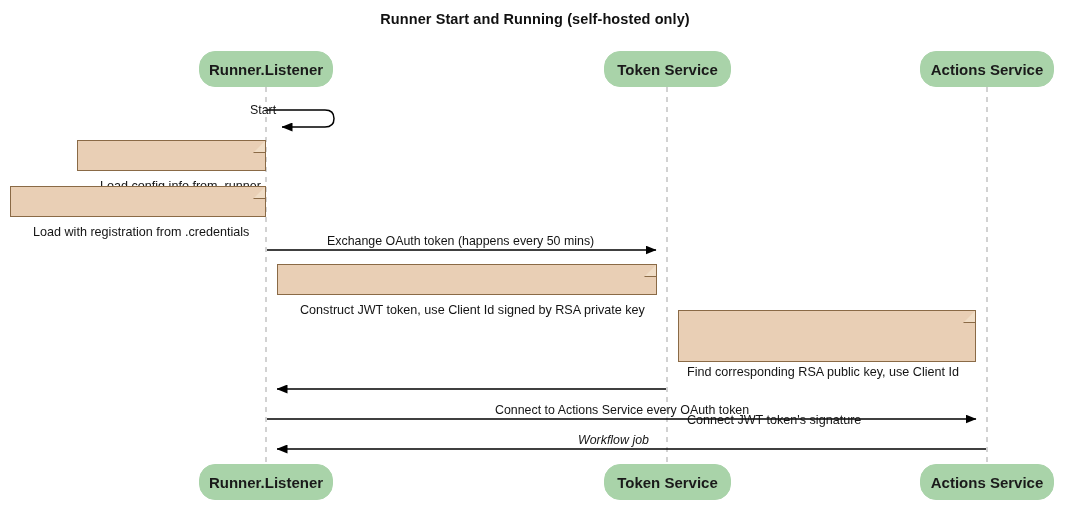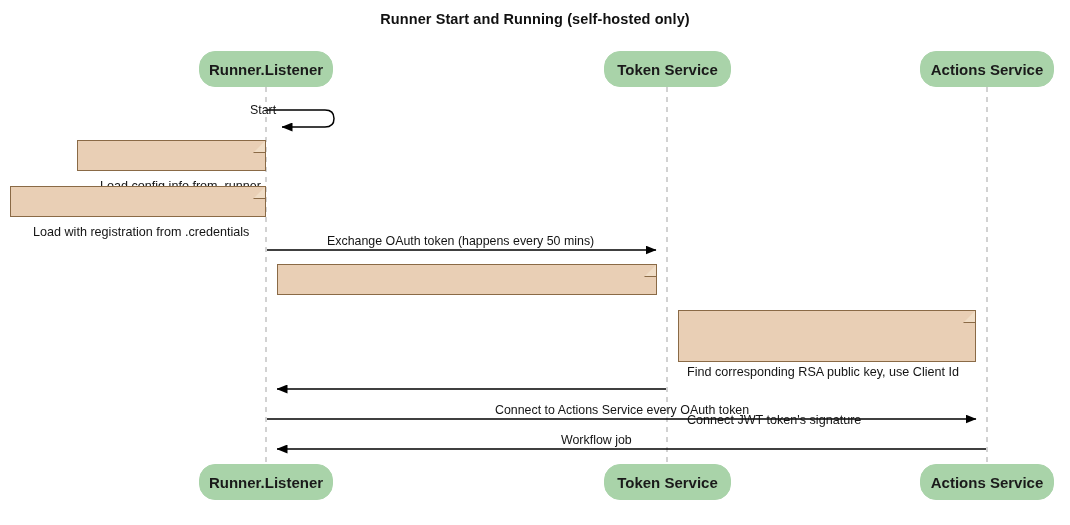--- a/index.html
+++ b/index.html
@@ -134,34 +134,35 @@
   <div class="participant" style="left:604px; top:464px; width:127px;">Token Service</div>
   <div class="participant" style="left:920px; top:464px; width:134px;">Actions Service</div>
 
   <div class="msg-label" style="left:230px; top:103px;margin-left:20px;">Start</div>
 
   <div class="msg-label" style="left:327px; top:234px;text-align:center;">Exchange OAuth token (happens every 50 mins)</div>
 
 
   <div class="msg-label" style="left:495px; top:403px;">Connect to Actions Service every OAuth token</div>
 
-  <div class="msg-label" style="left:561px; top:433px;">Workflow job</div>
+  <div class="msg-label" style="left:578px; top:433px;font-style:italic;">Workflow job</div>
 
   <div class="note" style="left:77px; top:140px; width:189px; height:31px;">
     <span class="note-fold"></span>
     <span>Load config info from .runner</span>
   </div>
 
   <div class="note" style="left:10px; top:186px; width:256px; height:31px;">
     <span class="note-fold"></span>
     <span>Load with registration from .credentials</span>
   </div>
 
   <div class="note" style="left:277px; top:264px; width:380px; height:31px;">
     <span class="note-fold"></span>
+    <span>Construct JWT token, use Client Id signed by RSA private key</span>
   </div>
 
   <div class="note" style="left:678px; top:310px; width:298px; height:52px;">
     <span class="note-fold"></span>
     <span style="display:block;">Find corresponding RSA public key, use Client Id</span>
     <span style="display:block;">Connect JWT token's signature</span>
   </div>
 
 </div>
 

